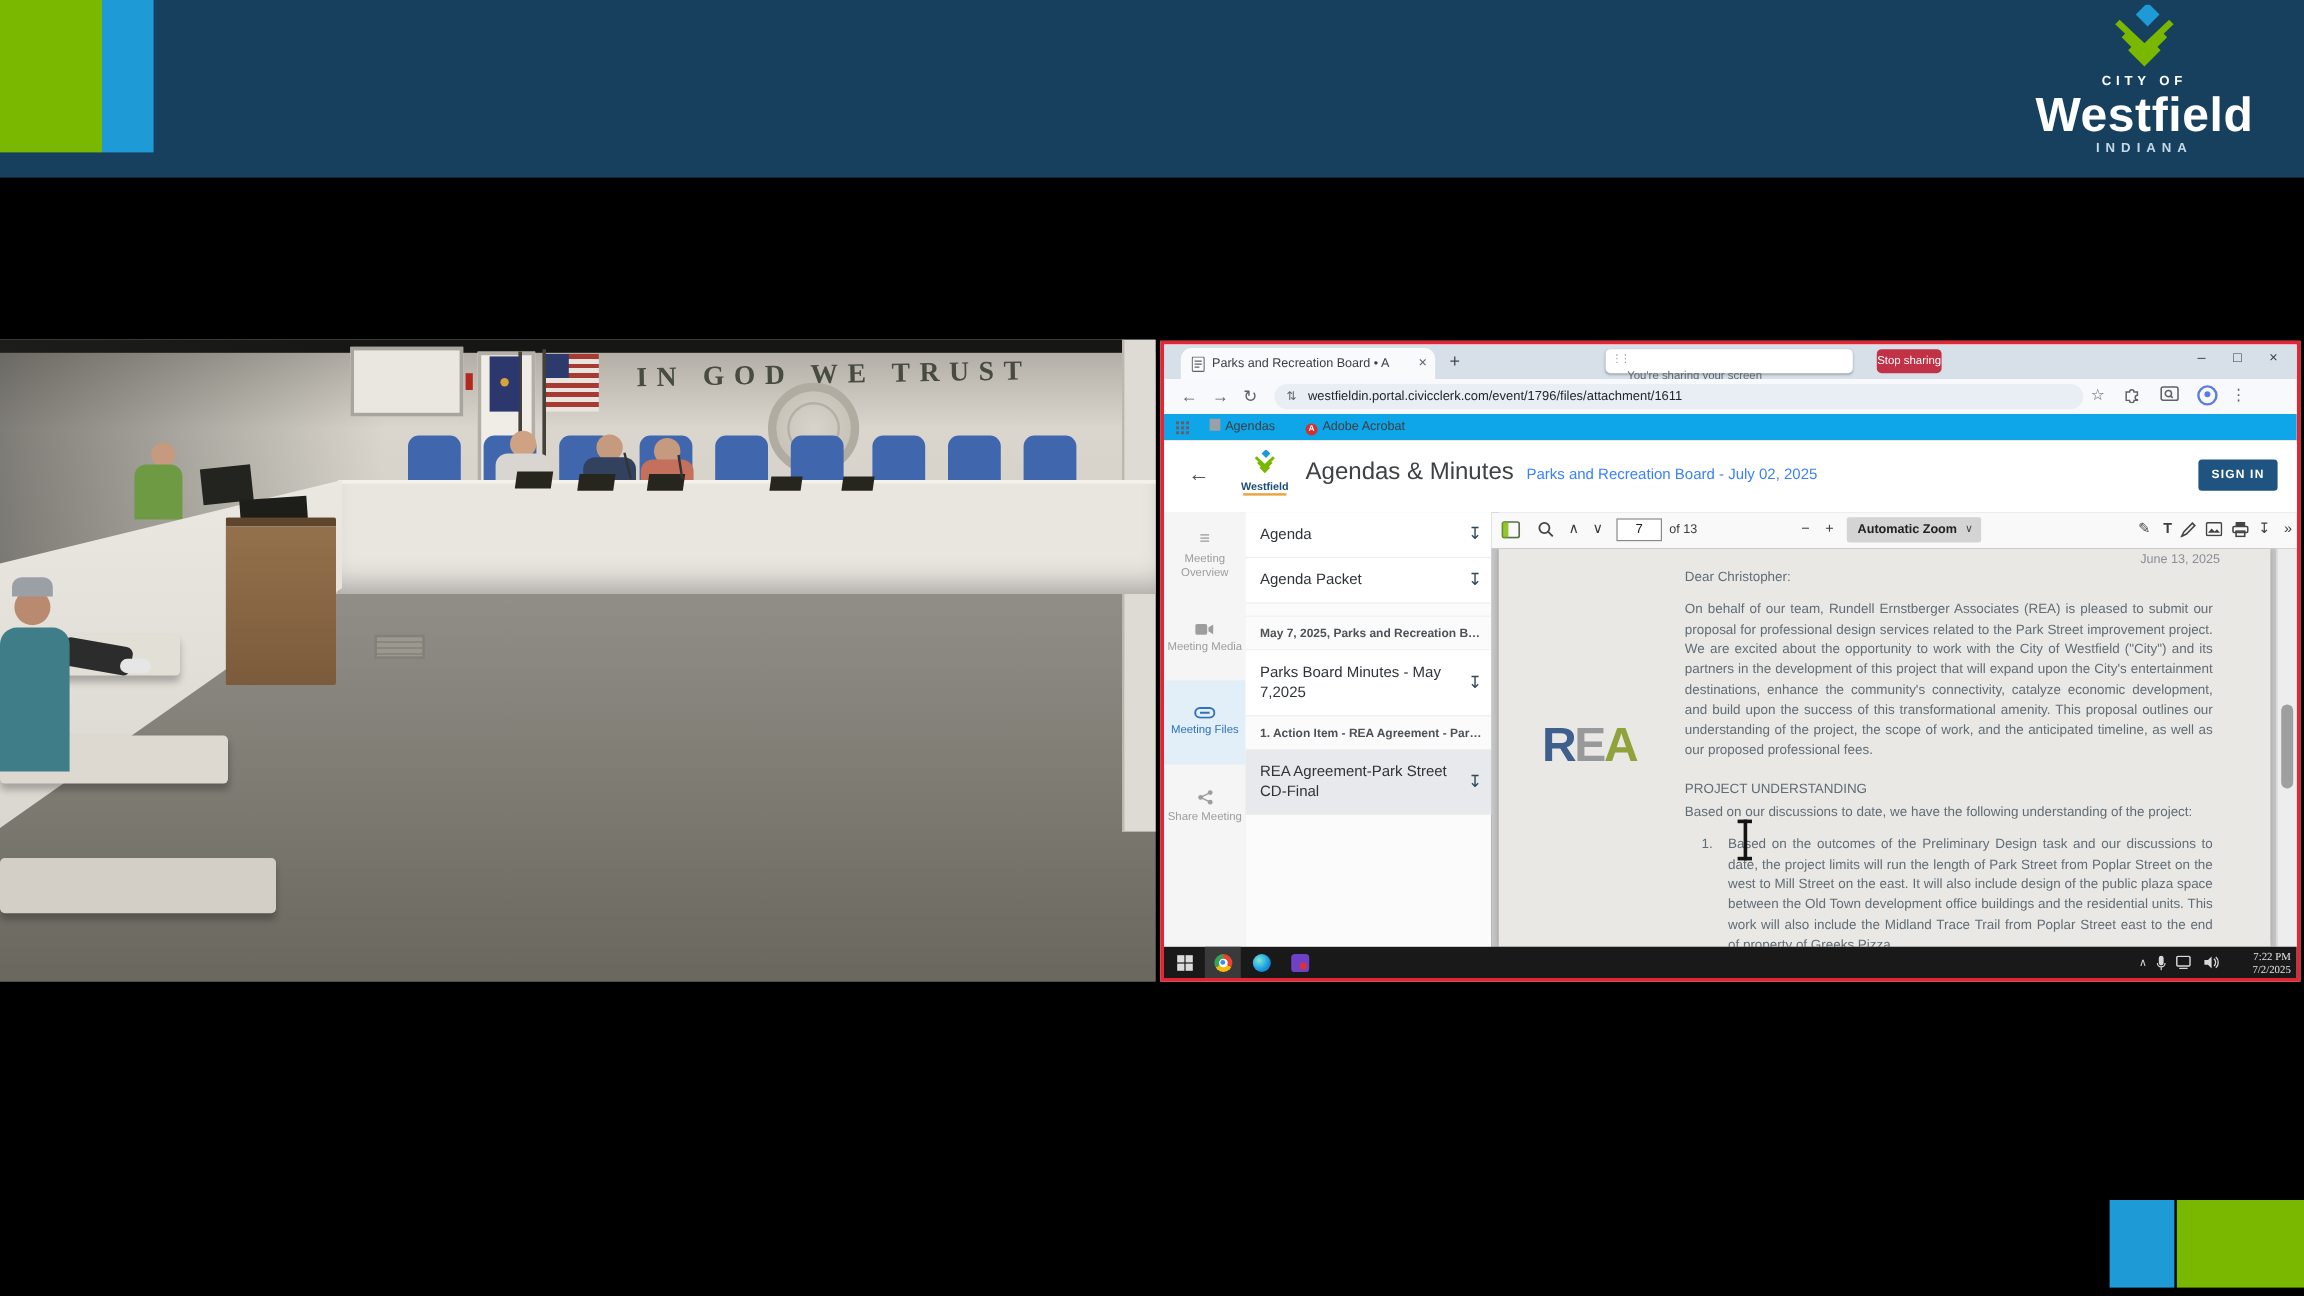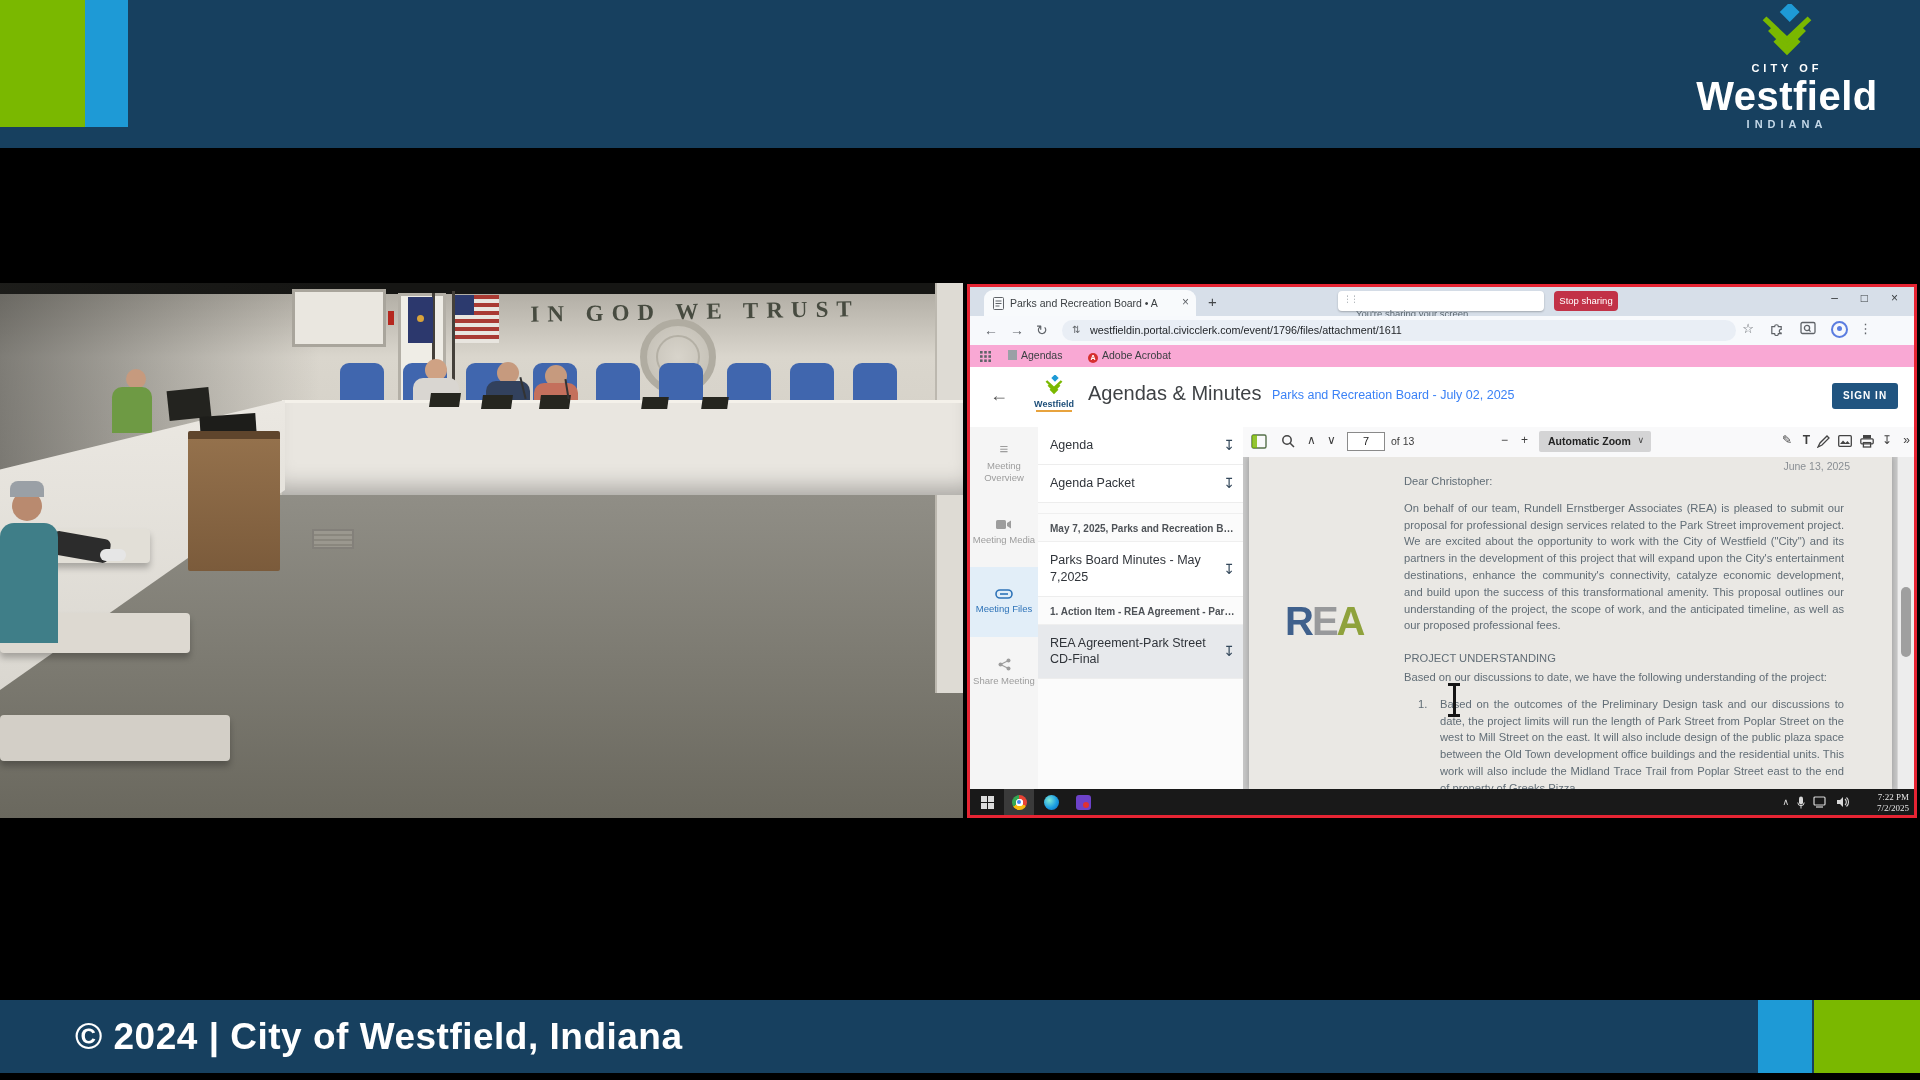--- a/index.html
+++ b/index.html
@@ -76,32 +76,32 @@
   .tab{left:14px;top:3px;width:212px;height:26px;background:#f8fafc;border-radius:9px 9px 0 0;}
   .tab .fav{position:absolute;left:9px;top:7px;}
   .tab .ttl{position:absolute;left:26px;top:7px;width:158px;font-size:10.5px;color:#3c4043;
      white-space:nowrap;overflow:hidden;text-overflow:ellipsis;}
   .tab .cls{position:absolute;right:7px;top:5px;font-size:12px;color:#5f6368;}
   .newtab{left:238px;top:6px;font-size:15px;color:#44474a;}
   .sharepill{left:368px;top:4px;width:206px;height:20px;background:#fff;border-radius:4px;
      box-shadow:0 1px 2px rgba(0,0,0,.25);}
   .sharepill .grip{position:absolute;left:5px;top:3px;font-size:9px;color:#9aa0a6;letter-spacing:-2px;}
   .sharepill .stxt{position:absolute;left:18px;top:5px;font-size:9.5px;color:#5b6770;margin-top:12px;}
-  .stopbtn{position:absolute;right:-74px;top:0;width:64px;height:20px;background:#c23247;border-radius:4px;
+  .stopbtn{position:absolute;right:-74px;top:0;width:54px;height:20px;background:#c23247;border-radius:4px;
      color:#fff;font-size:9.5px;text-align:center;line-height:20px;}
   .winctl{position:absolute;top:4px;font-size:12px;color:#3c4043;}
   .toolbar{left:0;top:29px;width:100%;height:29px;background:#f7f9fc;border-bottom:1px solid #e3e6ea;}
   .navic{position:absolute;top:6px;font-size:14px;color:#5f6368;}
   .addr{left:92px;top:4px;right:178px;height:21px;background:#e9eef5;border-radius:11px;}
   .addr .tune{position:absolute;left:10px;top:4px;font-size:10px;color:#5f6368;}
   .addr .url{position:absolute;left:28px;top:4px;font-size:10.8px;color:#23262a;white-space:nowrap;}
   .tb-right{position:absolute;top:5px;}
   .profile{width:17px;height:17px;border-radius:50%;border:2px solid #5b7de0;box-sizing:border-box;}
   .profile:after{content:"";position:absolute;left:4px;top:3px;width:5px;height:5px;border-radius:50%;background:#5b7de0;}
-  .bookmarks{left:0;top:58px;width:100%;height:22px;background:#f9a8d4;border-bottom:3px solid #c2410c;text-decoration:underline;}
+  .bookmarks{left:0;top:58px;width:100%;height:22px;background:#0ea5e9;border-bottom:3px solid #c2410c;text-decoration:underline;}
   .bm{position:absolute;top:4px;font-size:10.5px;color:#3c4043;white-space:nowrap;}
   .acro{display:inline-block;width:10px;height:10px;border-radius:50%;background:#d62f2f;color:#fff;
      font-size:7px;line-height:10px;text-align:center;vertical-align:-1px;margin-right:4px;font-weight:700;}
   .bmfav{display:inline-block;width:9px;height:10px;background:#9aa0a6;margin-right:4px;vertical-align:-1px;}
 
   
   .portal{left:0;top:80px;right:0;bottom:26px;background:#fff;}
   .phead{left:0;top:0;width:100%;height:60px;background:#fff;border-bottom:1px solid #e8e8e8;}
   .pback{position:absolute;left:20px;top:18px;font-size:18px;color:#555;}
   .plogo{position:absolute;left:58px;top:8px;width:52px;text-align:center;}
@@ -479,19 +479,16 @@
           <path d="M9 3 a4 4 0 0 1 0 6 M10.5 1.5 a6 6 0 0 1 0 9" stroke="#d8d8d8" fill="none" stroke-width="1.1"></path>
         </svg>
       </div>
       <div class="clock">
         <div>7:22 PM</div>
         <div>7/2/2025</div>
       </div>
     </div>
   </div>
 
-  <div class="abs footer">
-    <span class="copy">© 2024 | City of Westfield, Indiana</span>
-  </div>
   <div class="abs sq-blue-br"></div>
   <div class="abs sq-green-br"></div>
 
 </div>
 
 </body></html>

